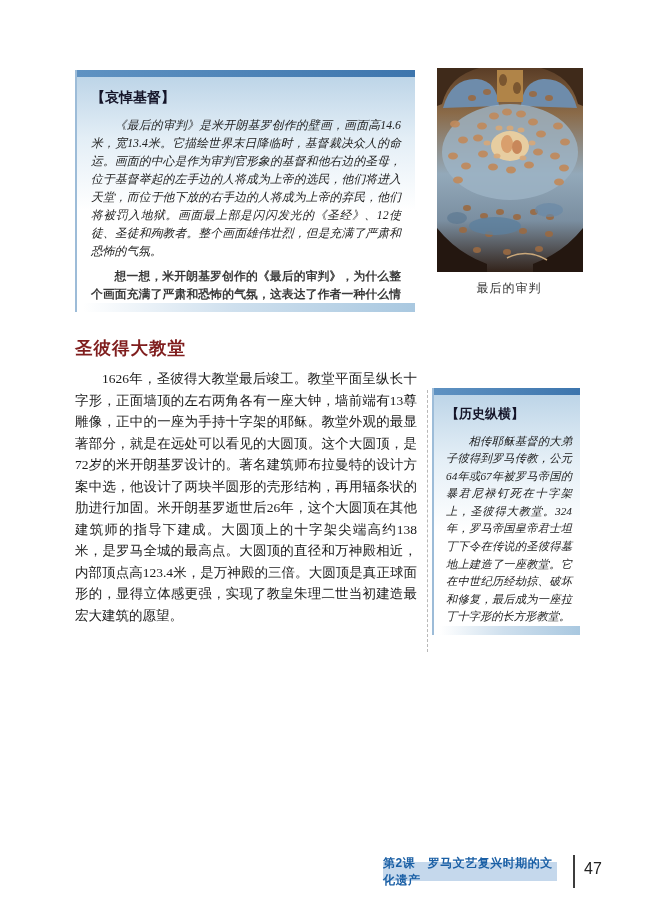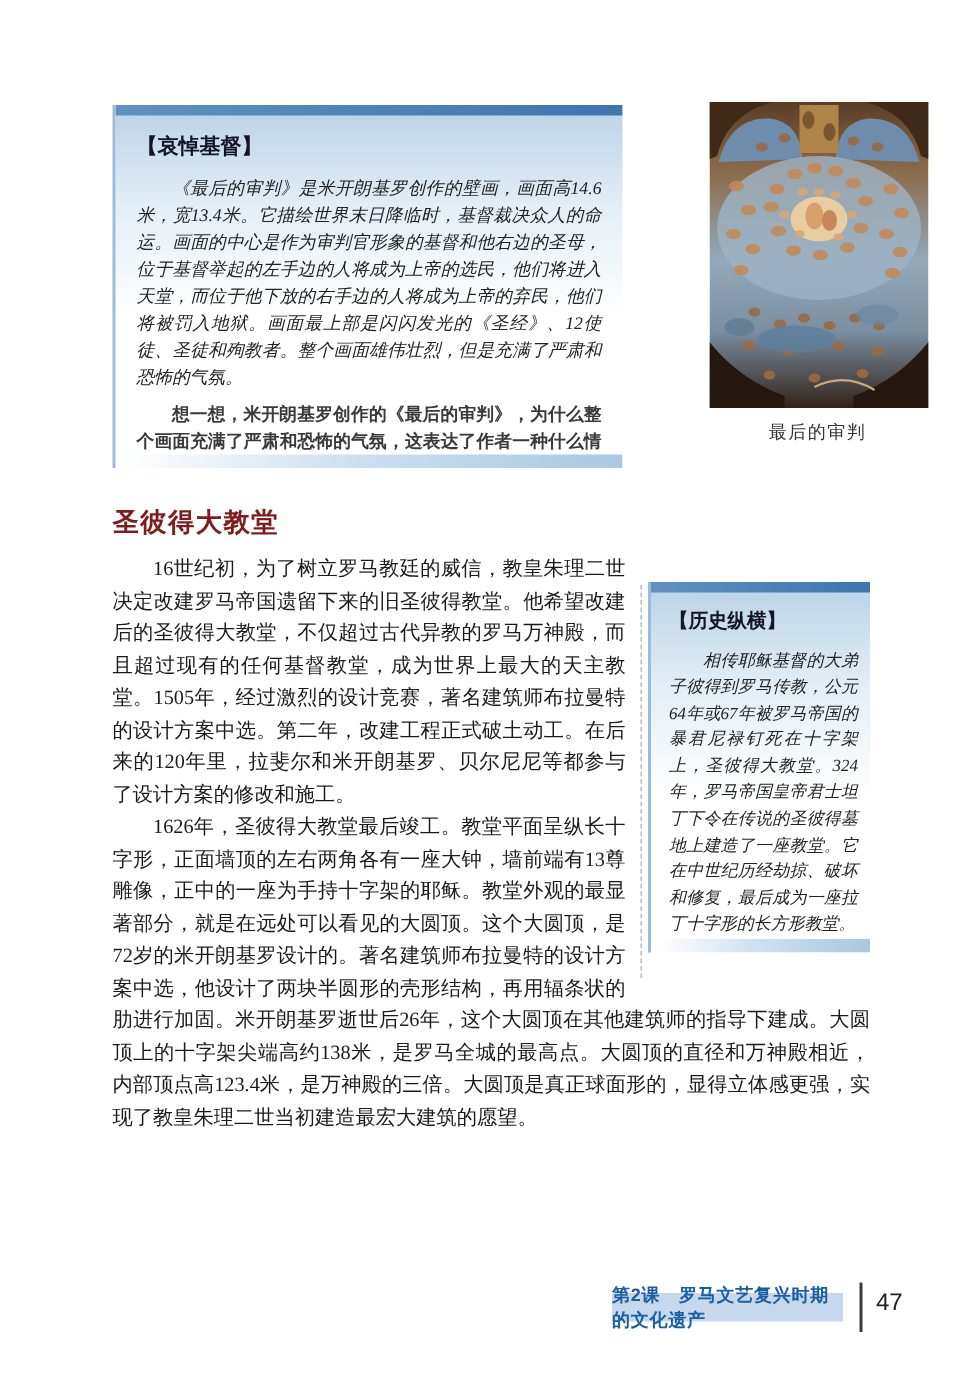--- a/index.html
+++ b/index.html
@@ -48,21 +48,21 @@
     color: #222; margin: 0 14px;
   }
   .xuesi-box .box-question {
     font-family: "Liberation Sans", "DejaVu Sans", sans-serif;
     font-weight: bold; font-size: 11.8px; line-height: 18px;
     color: #3a3a3a; text-align: justify; text-indent: 2em;
     margin: 7px 14px 0 14px;
   }
 
   
-  .figure-block { position: absolute; left: 437px; top: 68px; width: 144px; margin-left: 36px; }
+  .figure-block { position: absolute; left: 437px; top: 68px; width: 144px; }
   .figure-block svg { display: block; }
   .figure-caption {
     margin-top: 8px; text-align: center;
     font-size: 12px; color: #333;
     letter-spacing: 1px;
   }
 
   
   .section-heading {
     position: absolute; left: 75px; top: 336px;
@@ -90,27 +90,26 @@
     color: #222; margin: 0 8px 0 12px;
   }
 
   .column-divider {
     position: absolute; left: 427px; top: 390px; height: 262px; width: 0;
     border-left: 1px dashed #b8b8b8;
   }
 
   
   .footer-bar {
-    position: absolute; left: 383px; top: 862px; width: 154px; height: 19px;
+    position: absolute; left: 383px; top: 862px; width: 174px; height: 19px;
     background: #c5d8ec;
     display: flex; align-items: center; justify-content: center;
     font-family: "Liberation Sans", "DejaVu Sans", sans-serif;
     font-weight: bold; font-size: 12px; color: #1a5fa5;
     letter-spacing: 0.5px;
-    margin-left: 25px;
   }
   .footer-rule {
     position: absolute; left: 573px; top: 855px; width: 2px; height: 33px;
     background: #3c3c3c;
   }
   .page-number {
     position: absolute; left: 584px; top: 860px;
     font-family: Liberation Sans, sans-serif;
     font-size: 16px; color: #222;
   }
@@ -223,21 +222,20 @@
 
   <div class="column-divider"></div>
 
   <div class="content">
     <div class="infobox lishi-box">
       <div class="topbar"></div>
       <div class="box-title">【历史纵横】</div>
       <p class="box-body">相传耶稣基督的大弟子彼得到罗马传教，公元64年或67年被罗马帝国的暴君尼禄钉死在十字架上，圣彼得大教堂。324年，罗马帝国皇帝君士坦丁下令在传说的圣彼得墓地上建造了一座教堂。它在中世纪历经劫掠、破坏和修复，最后成为一座拉丁十字形的长方形教堂。</p>
       <div class="bottombar"></div>
     </div>
-    <p>16世纪初，为了树立罗马教廷的威信，教皇朱理二世决定改建罗马帝国遗留下来的旧圣彼得教堂。他希望改建后的圣彼得大教堂，不仅超过古代异教的罗马万神殿，而且超过现有的任何基督教堂，成为世界上最大的天主教堂。1505年，经过激烈的设计竞赛，著名建筑师布拉曼特的设计方案中选。第二年，改建工程正式破土动工。在后来的120年里，拉斐尔和米开朗基罗、贝尔尼尼等都参与了设计方案的修改和施工。</p>
     <p>1626年，圣彼得大教堂最后竣工。教堂平面呈纵长十字形，正面墙顶的左右两角各有一座大钟，墙前端有13尊雕像，正中的一座为手持十字架的耶稣。教堂外观的最显著部分，就是在远处可以看见的大圆顶。这个大圆顶，是72岁的米开朗基罗设计的。著名建筑师布拉曼特的设计方案中选，他设计了两块半圆形的壳形结构，再用辐条状的肋进行加固。米开朗基罗逝世后26年，这个大圆顶在其他建筑师的指导下建成。大圆顶上的十字架尖端高约138米，是罗马全城的最高点。大圆顶的直径和万神殿相近，内部顶点高123.4米，是万神殿的三倍。大圆顶是真正球面形的，显得立体感更强，实现了教皇朱理二世当初建造最宏大建筑的愿望。</p>
   </div>
 
   <div class="footer-bar">
     <span>第2课　罗马文艺复兴时期的文化遗产</span>
   </div>
   <div class="footer-rule"></div>
   <div class="page-number">47</div>
 
 </div>

